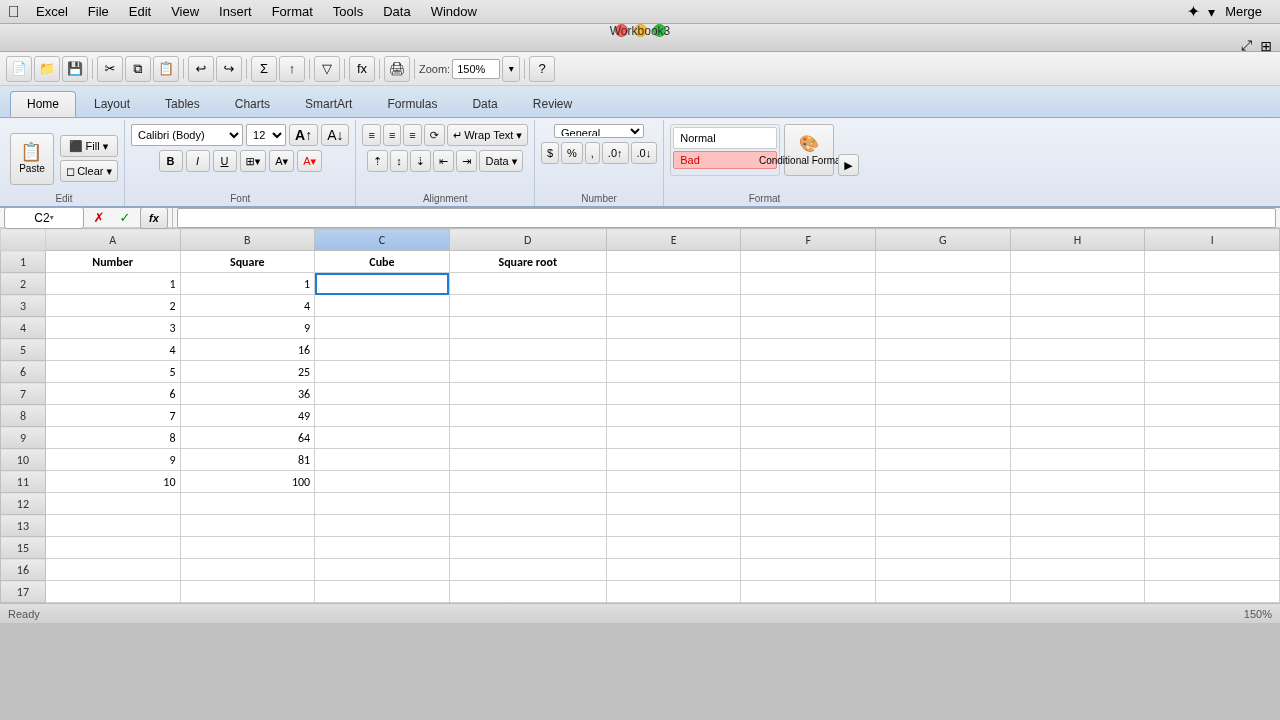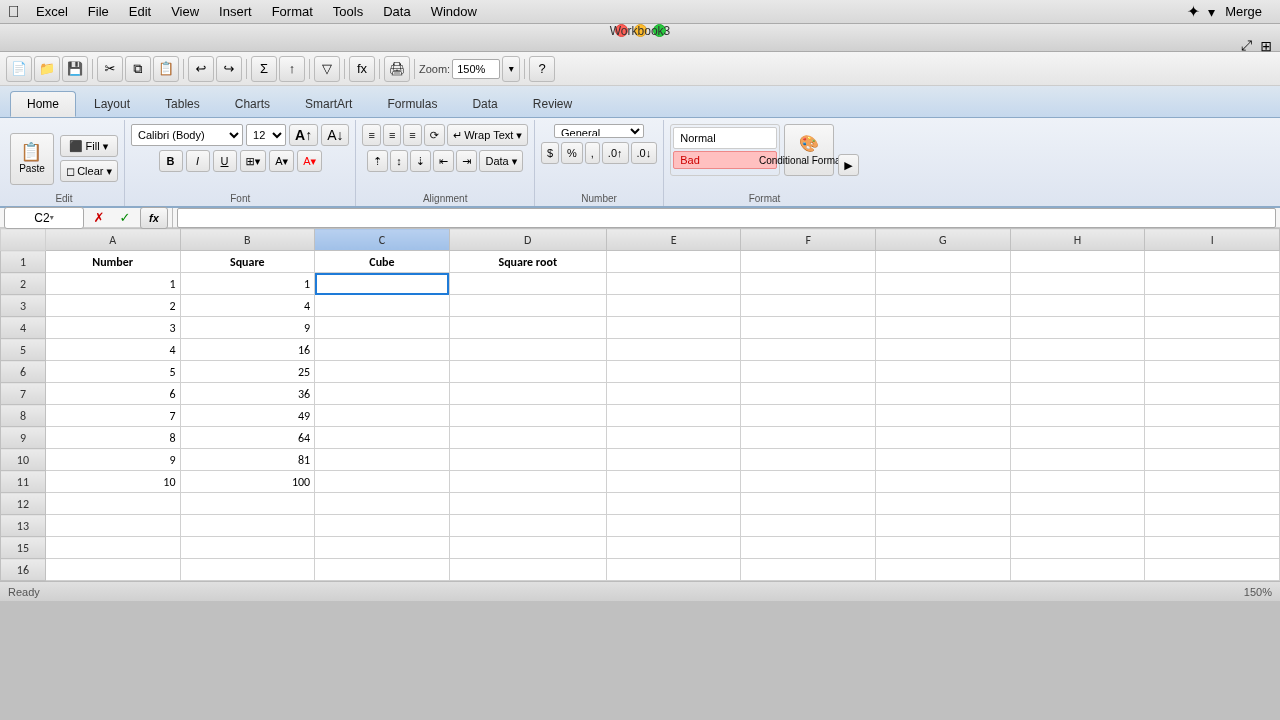--- a/index.html
+++ b/index.html
@@ -633,20 +633,32 @@
           <td></td>
           <td></td>
           <td></td>
           <td></td>
           <td></td>
           <td></td>
           <td></td>
           <td></td>
           <td></td>
         </tr>
+        <tr>
+          <th class="row-header">17</th>
+          <td></td>
+          <td></td>
+          <td></td>
+          <td></td>
+          <td></td>
+          <td></td>
+          <td></td>
+          <td></td>
+          <td></td>
+        </tr>
       </tbody>
   </table>
 </div>
 
 <div class="status-bar">
   <span>Ready</span>
   <span style="margin-left:auto;">150%</span>
 </div>
 
 </body></html>

